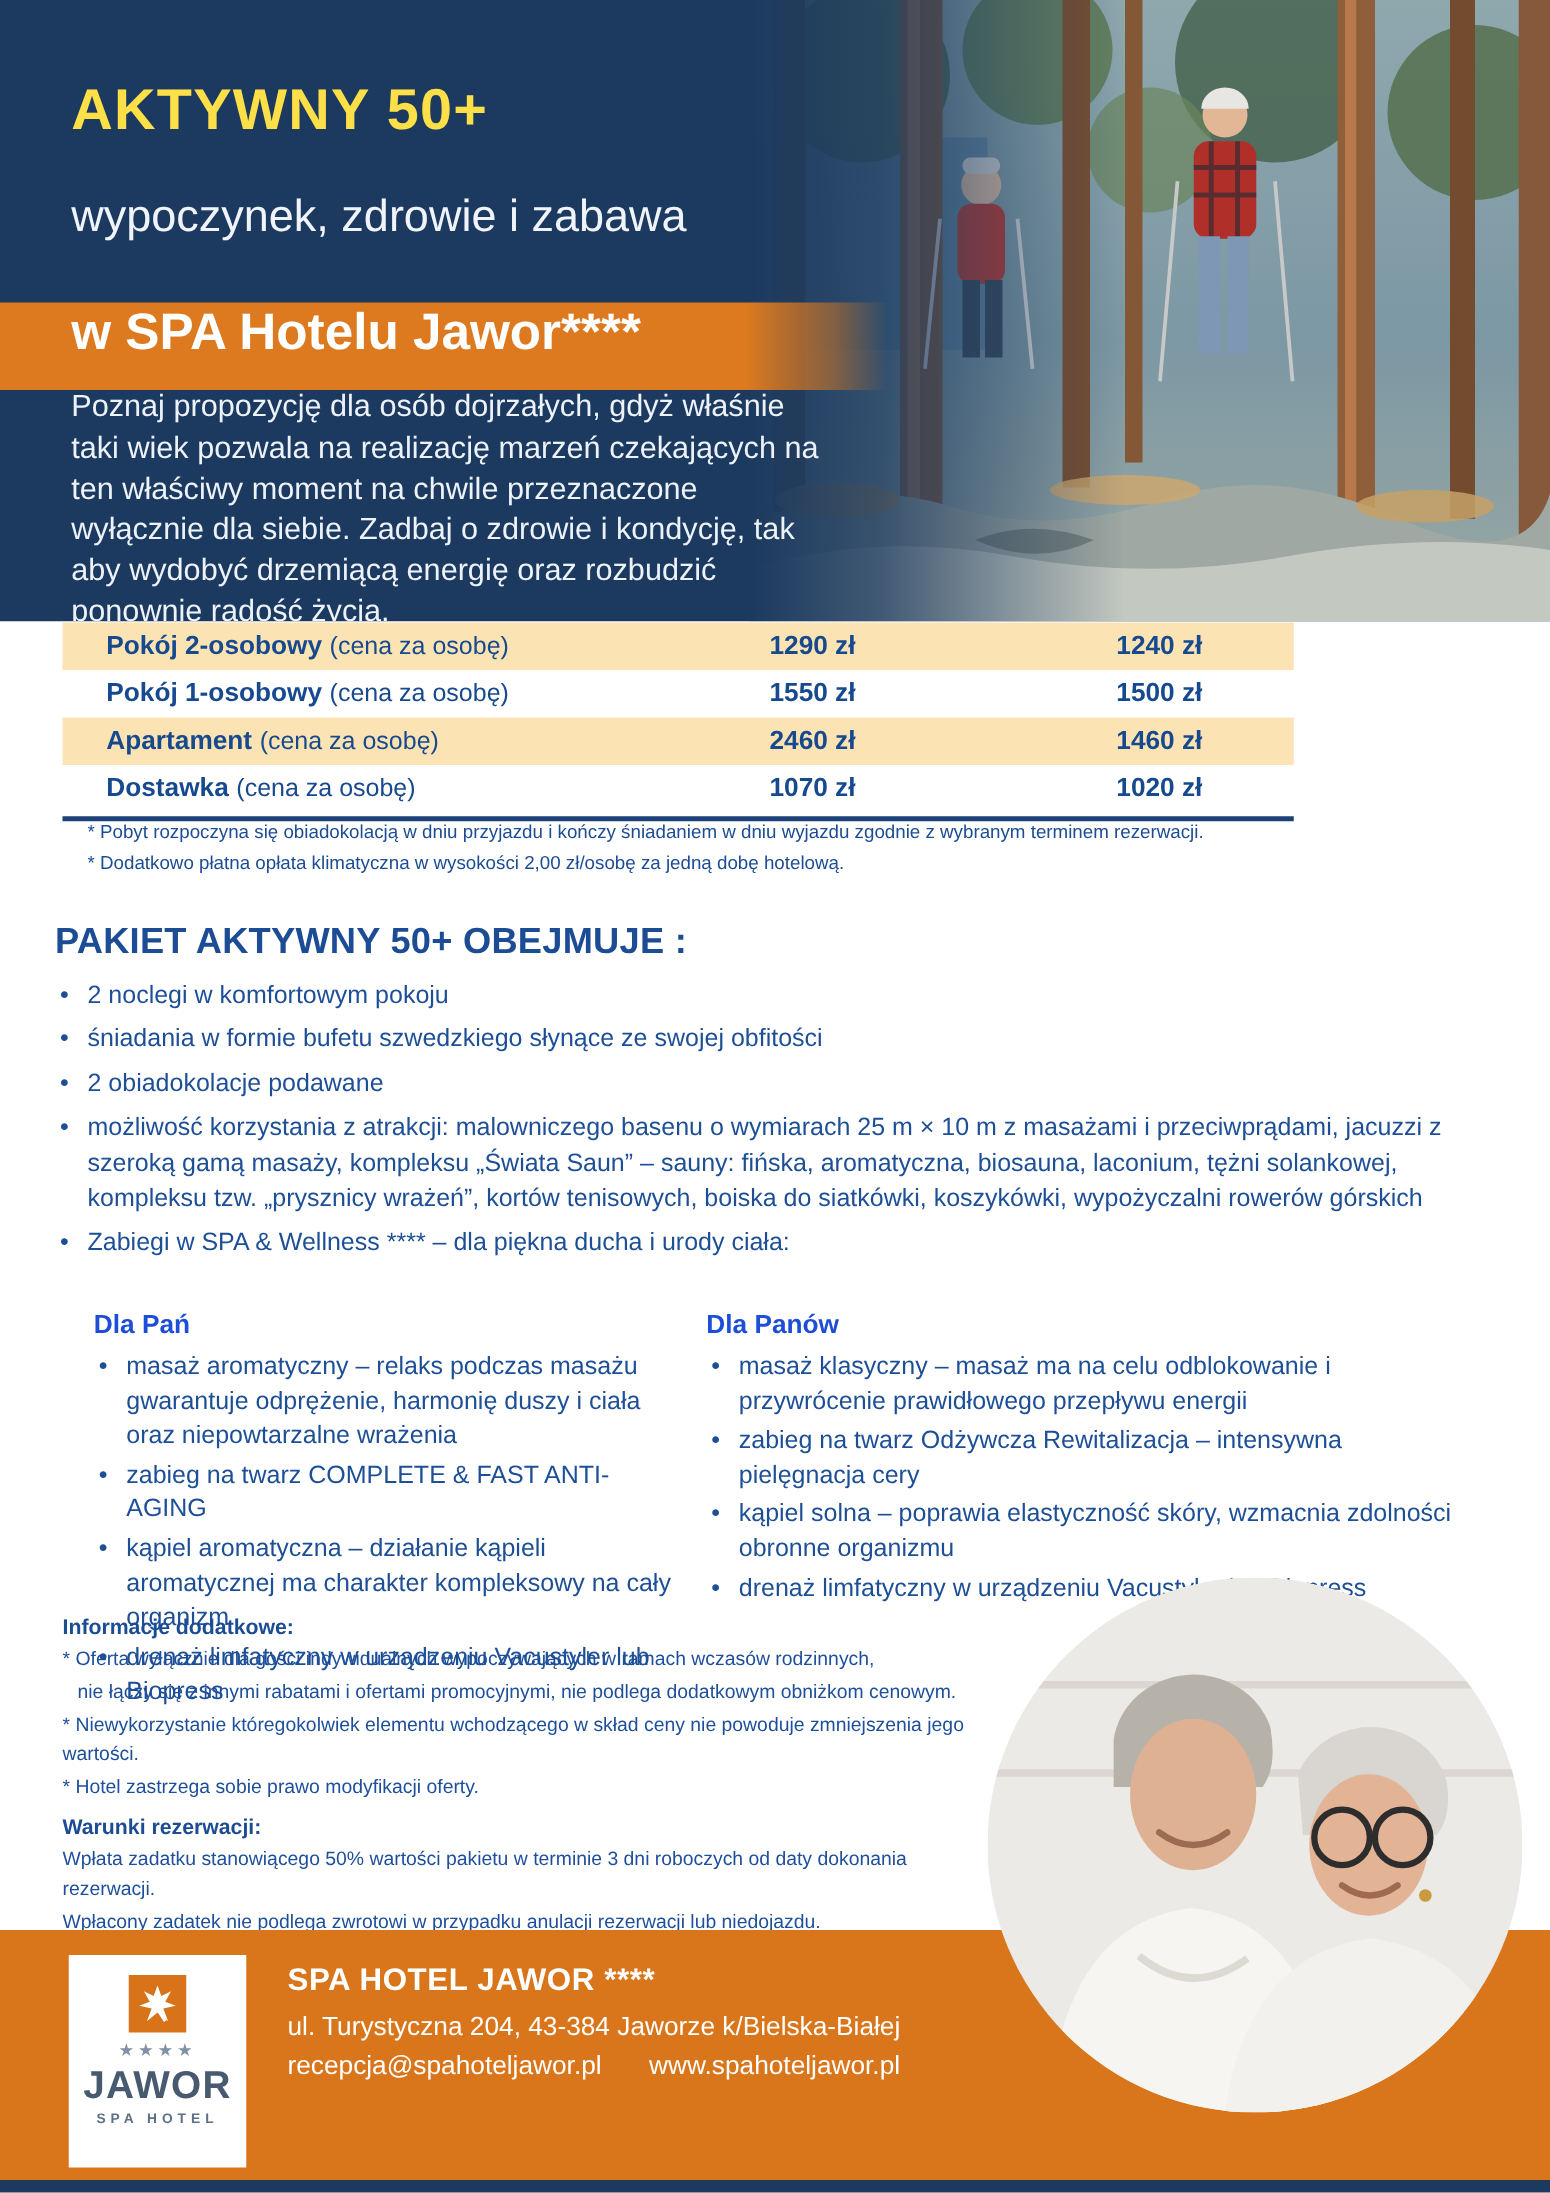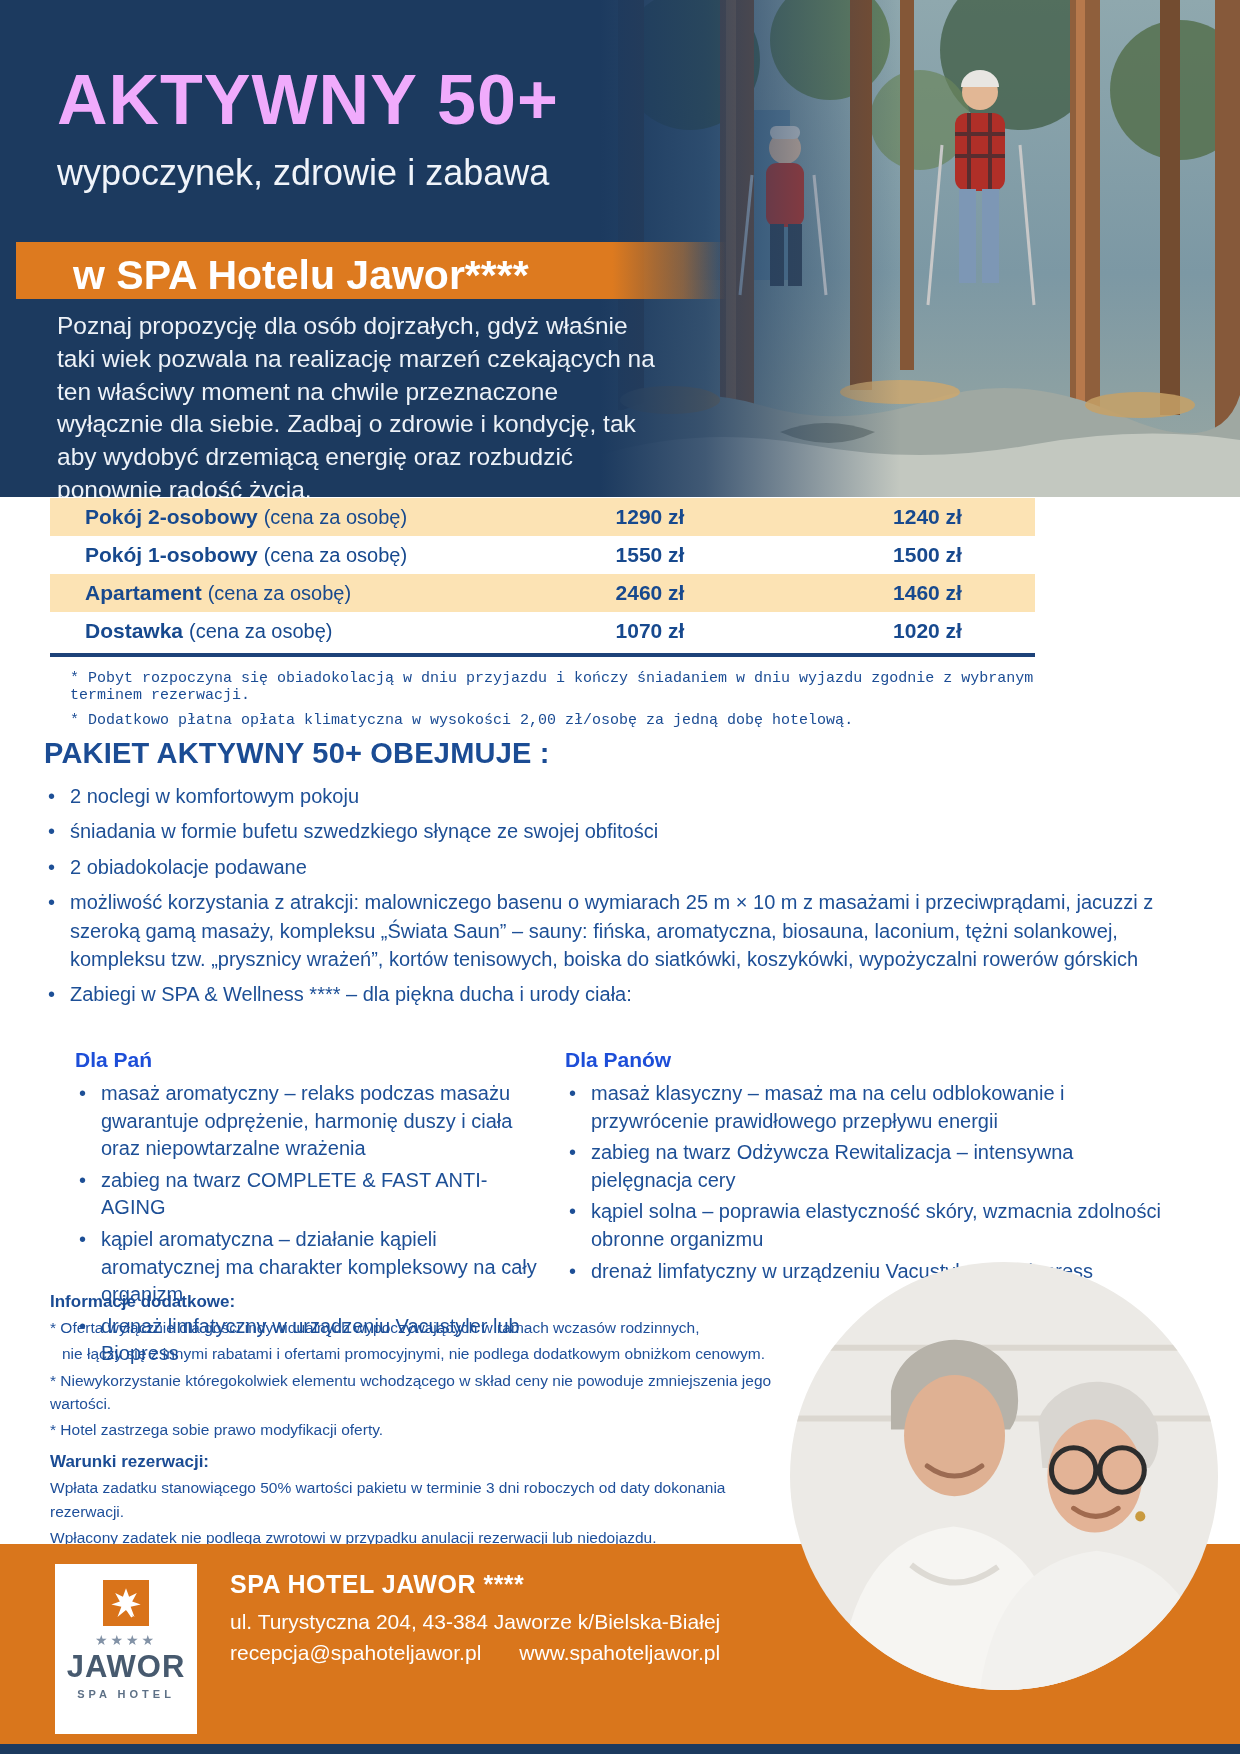--- a/index.html
+++ b/index.html
@@ -4,41 +4,41 @@
 <style>
   html,body{margin:0;padding:0;background:#666;}
   .page{position:relative;width:1240px;height:1754px;margin:0 auto;background:#ffffff;
         font-family:"Liberation Sans","DejaVu Sans",sans-serif;overflow:hidden;}
 
   
   .hero{position:absolute;top:0;left:0;width:1240px;height:497px;background:#1c3a5f;overflow:hidden;}
   .hero-photo{position:absolute;top:0;right:0;width:640px;height:497px;display:block;}
   .hero-fade{position:absolute;top:0;left:600px;width:300px;height:497px;
              background:linear-gradient(90deg,#1c3a5f 0%,rgba(28,58,95,.78) 35%,rgba(28,58,95,0) 100%);}
-  .hero-title{position:absolute;left:57px;top:60px;margin:0;font-size:70px;font-weight:bold;
-              color:#f0abfc;letter-spacing:1px;}
+  .hero-title{position:absolute;left:57px;top:60px;margin:0;font-size:46px;font-weight:bold;
+              color:#fde047;letter-spacing:1px;}
   .hero-sub{position:absolute;left:57px;top:152px;margin:0;font-size:36px;color:#f0f4fa;font-weight:normal;}
-  .hero-banner{position:absolute;left:16px;top:242px;width:710px;height:57px;box-sizing:border-box;
-               display:flex;align-items:flex-end;padding-left:57px;
+  .hero-banner{position:absolute;left:0;top:242px;width:710px;height:70px;box-sizing:border-box;
+               display:flex;align-items:flex-start;padding-left:57px;
                background:linear-gradient(90deg,#dd7a1f 0%,#dd7a1f 84%,rgba(221,122,31,.5) 94%,rgba(221,122,31,0) 100%);}
   .hero-banner span{font-size:41px;font-weight:bold;color:#ffffff;}
   .hero-intro{position:absolute;left:57px;top:310px;width:600px;margin:0;
               font-size:24.5px;line-height:1.34;color:#edf2f8;}
 
   
   .prices{position:absolute;left:50px;top:498px;width:985px;}
   .p-head,.p-row{display:grid;grid-template-columns:430px 340px 215px;height:38px;align-items:center;}
   .p-head div{text-align:center;font-weight:bold;font-size:22px;color:#1b4e94;}
   .p-row{color:#17498e;}
   .p-row.cream{background:#fce3b4;}
   .p-name{padding-left:35px;font-size:21px;font-weight:bold;}
   .p-note{font-weight:normal;font-size:20px;margin-left:6px;}
   .p-price{text-align:center;font-size:21px;font-weight:bold;}
   .table-rule{height:4px;background:#1d4279;margin-top:3px;}
-  .footnotes{margin-top:13px;padding-left:20px;font-family:Liberation Mono, monospace;}
+  .footnotes{padding-left:20px;}
   .footnote{margin:0 0 8px;font-size:15px;color:#1b4c94;}
 
   
   .package{position:absolute;left:44px;top:737px;width:1130px;color:#1d4f96;}
   .package h2{margin:0 0 12px;font-size:29px;color:#1b4c94;letter-spacing:.2px;}
   .blist{list-style:none;margin:0;padding:0;}
   .blist li{position:relative;padding-left:26px;font-size:20px;line-height:1.42;margin-bottom:7px;}
   .blist li::before{content:"•";position:absolute;left:4px;top:0;}
 
   

